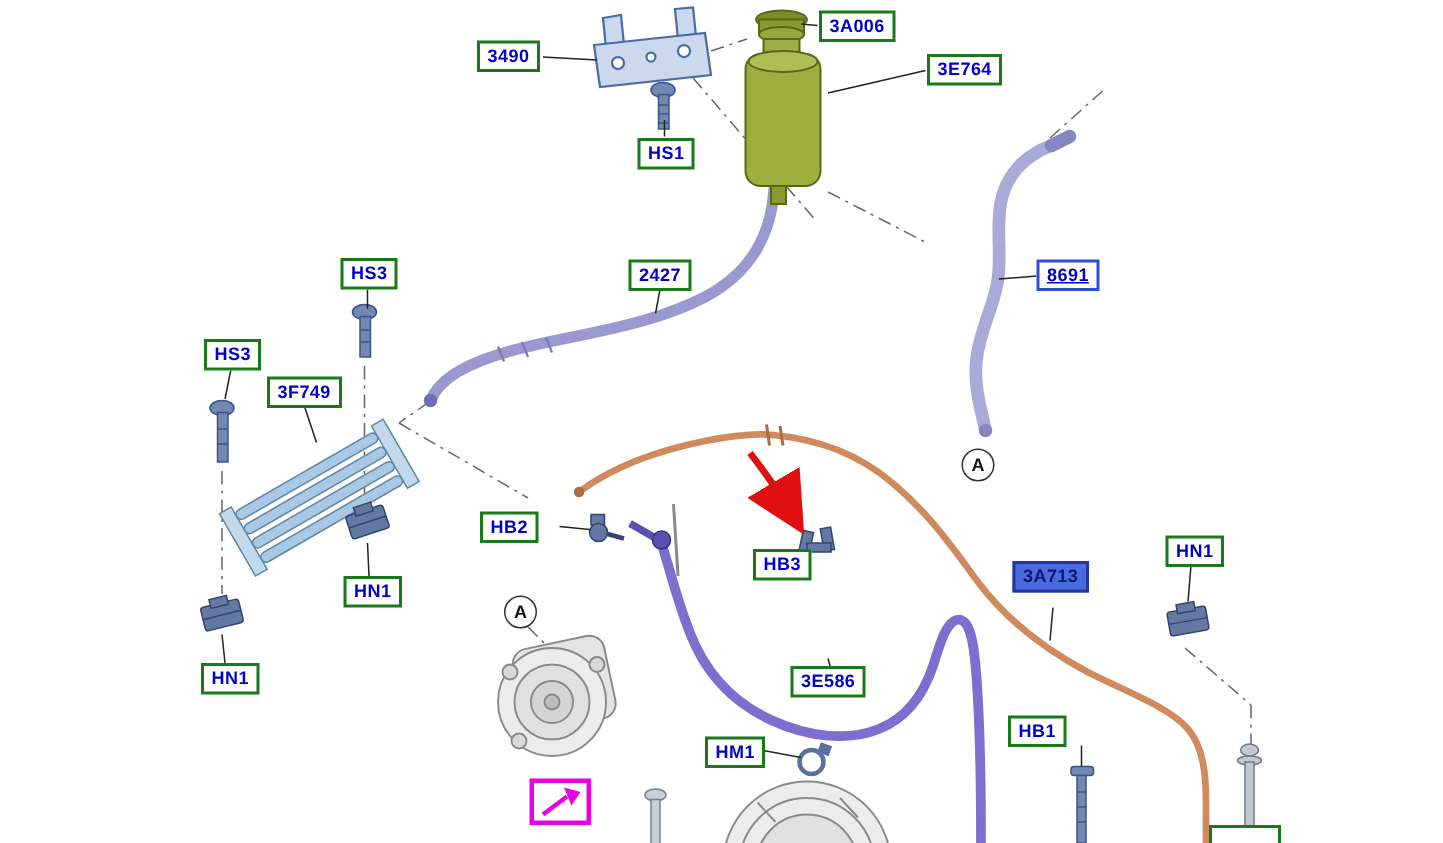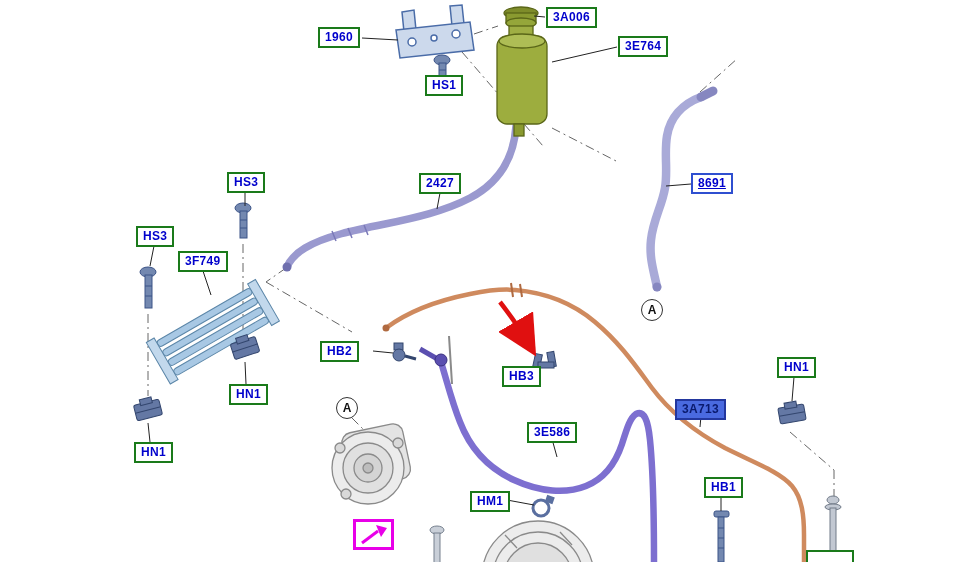--- a/index.html
+++ b/index.html
@@ -229,38 +229,38 @@
       <line x1="702" y1="405" x2="700" y2="427"></line>
       <line x1="794" y1="377" x2="792" y2="401"></line>
       <line x1="246" y1="384" x2="245" y2="362"></line>
       <line x1="150" y1="442" x2="148" y2="423"></line>
       <line x1="552" y1="439" x2="557" y2="457"></line>
       <line x1="507" y1="500" x2="534" y2="505"></line>
       <line x1="721" y1="497" x2="721" y2="511"></line>
     </g>
   </svg>
 
-  <div class="lbl" style="left:318px;top:27px">1960</div>
+  <div class="lbl" style="left:318px;top:27px">3490</div>
   <div class="lbl" style="left:546px;top:7px">3A006</div>
   <div class="lbl" style="left:618px;top:36px">3E764</div>
-  <div class="lbl" style="left:425px;top:75px">HS1</div>
+  <div class="lbl" style="left:425px;top:92px">HS1</div>
   <div class="lbl" style="left:227px;top:172px">HS3</div>
   <div class="lbl" style="left:419px;top:173px">2427</div>
   <div class="lbl lbl-blue" style="left:691px;top:173px">8691</div>
   <div class="lbl" style="left:136px;top:226px">HS3</div>
   <div class="lbl" style="left:178px;top:251px">3F749</div>
   <div class="lbl" style="left:320px;top:341px">HB2</div>
   <div class="lbl" style="left:502px;top:366px">HB3</div>
-  <div class="lbl lbl-selected" style="left:675px;top:399px">3A713</div>
+  <div class="lbl lbl-selected" style="left:675px;top:374px">3A713</div>
   <div class="lbl" style="left:777px;top:357px">HN1</div>
   <div class="lbl" style="left:229px;top:384px">HN1</div>
   <div class="lbl" style="left:134px;top:442px">HN1</div>
-  <div class="lbl" style="left:527px;top:422px">3E586</div>
+  <div class="lbl" style="left:527px;top:444px">3E586</div>
   <div class="lbl" style="left:470px;top:491px">HM1</div>
-  <div class="lbl" style="left:704px;top:477px">HB1</div>
+  <div class="lbl" style="left:672px;top:477px">HB1</div>
 
   <div class="marker" style="left:641px;top:299px">A</div>
   <div class="marker" style="left:336px;top:397px">A</div>
 
   <div class="magenta-box" style="left:353px;top:519px">
     <svg width="35" height="25" viewBox="0 0 35 25">
       <line x1="6" y1="21" x2="22" y2="9" style="stroke:var(--magenta,#e800e8)" stroke-width="3"></line>
       <polygon points="20,3 31,6 25,15" style="fill:var(--magenta,#e800e8)"></polygon>
     </svg>
   </div>

